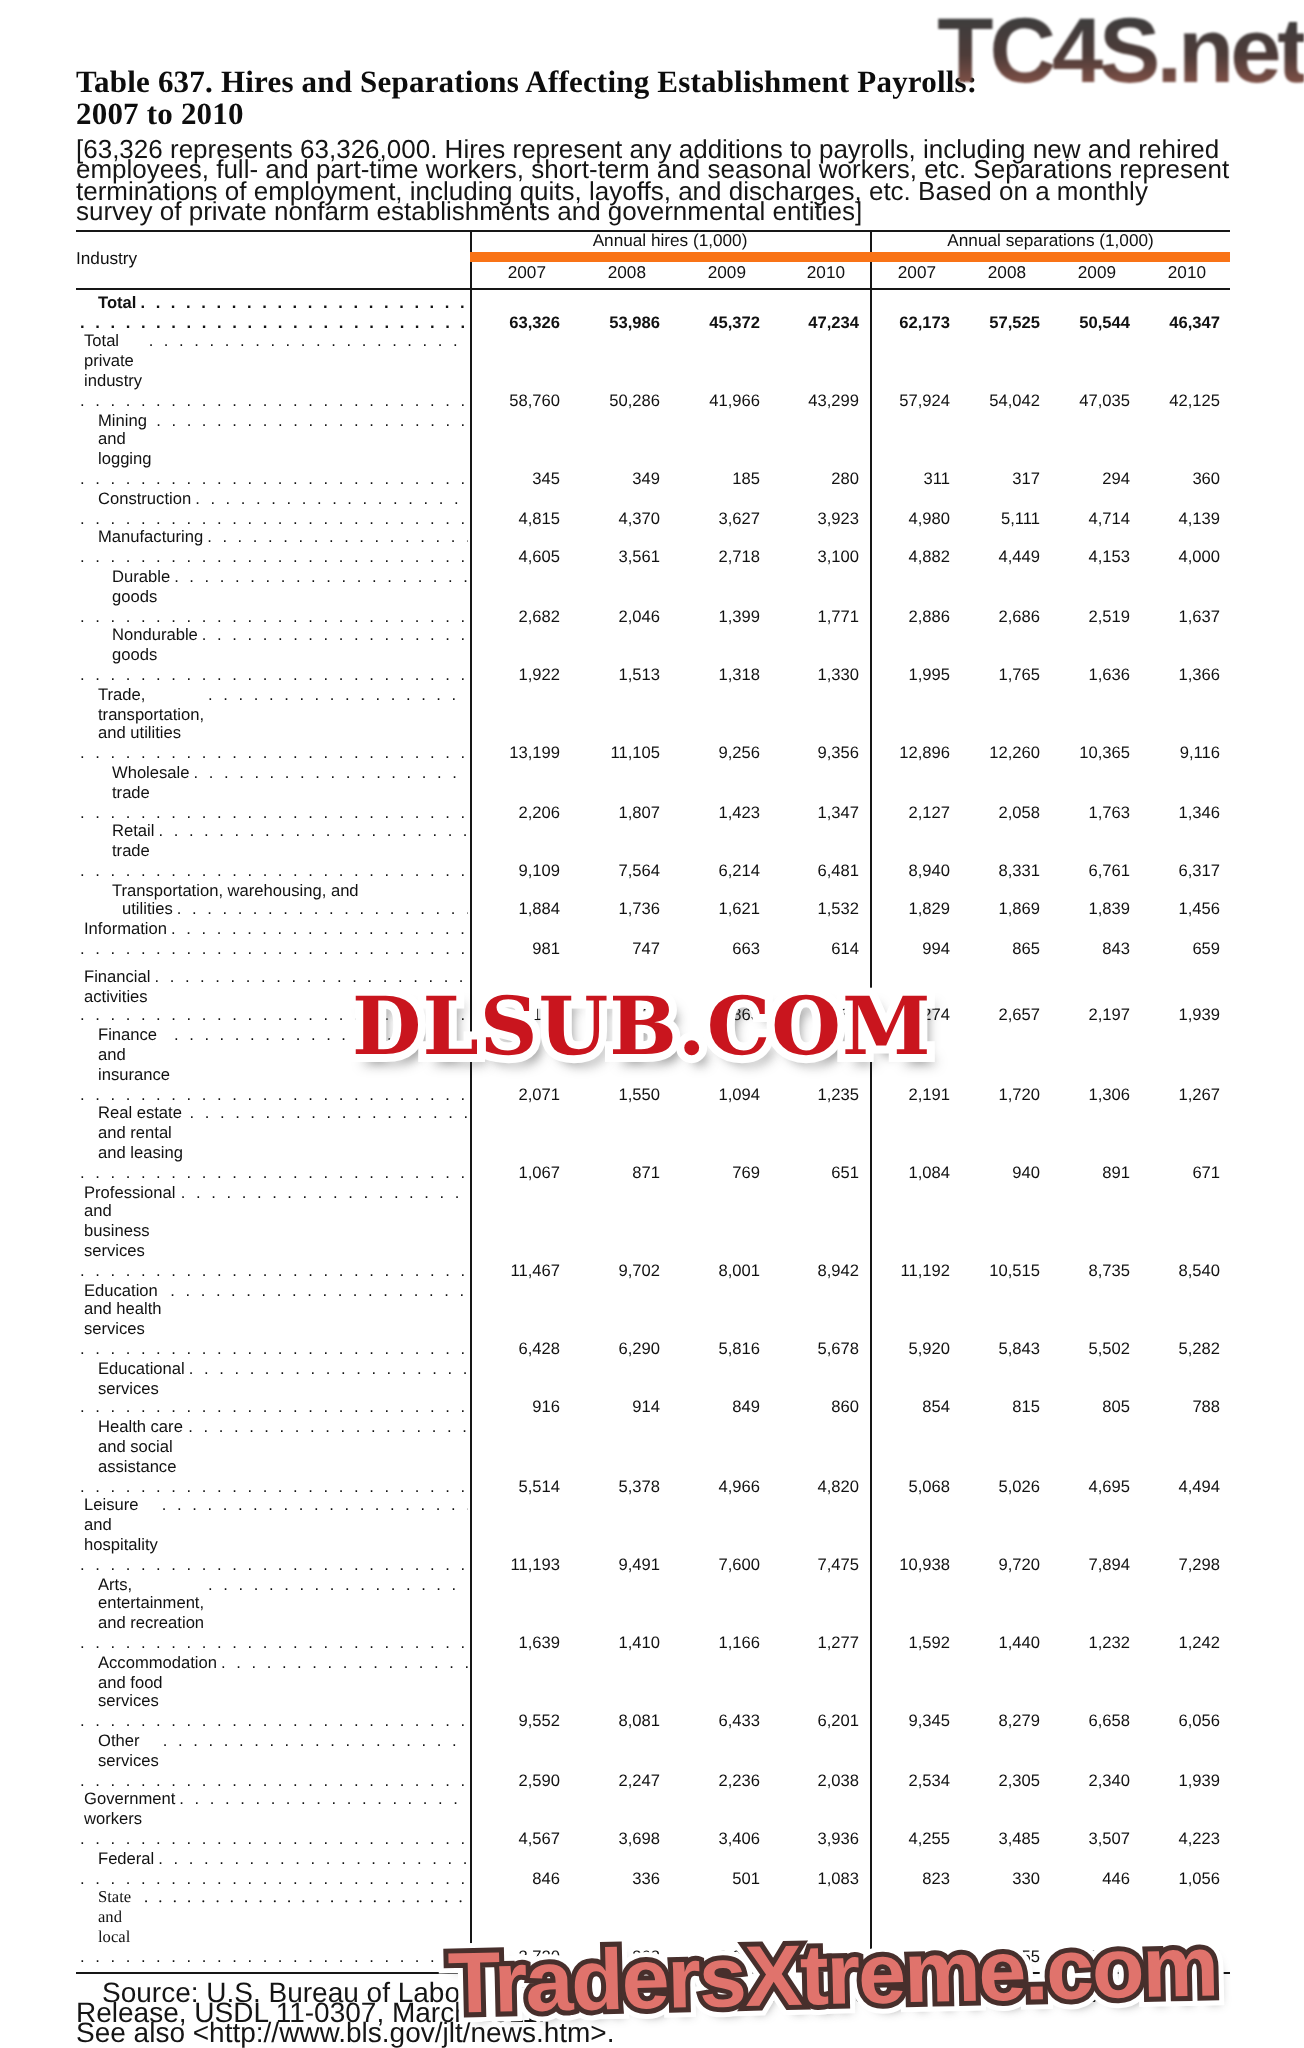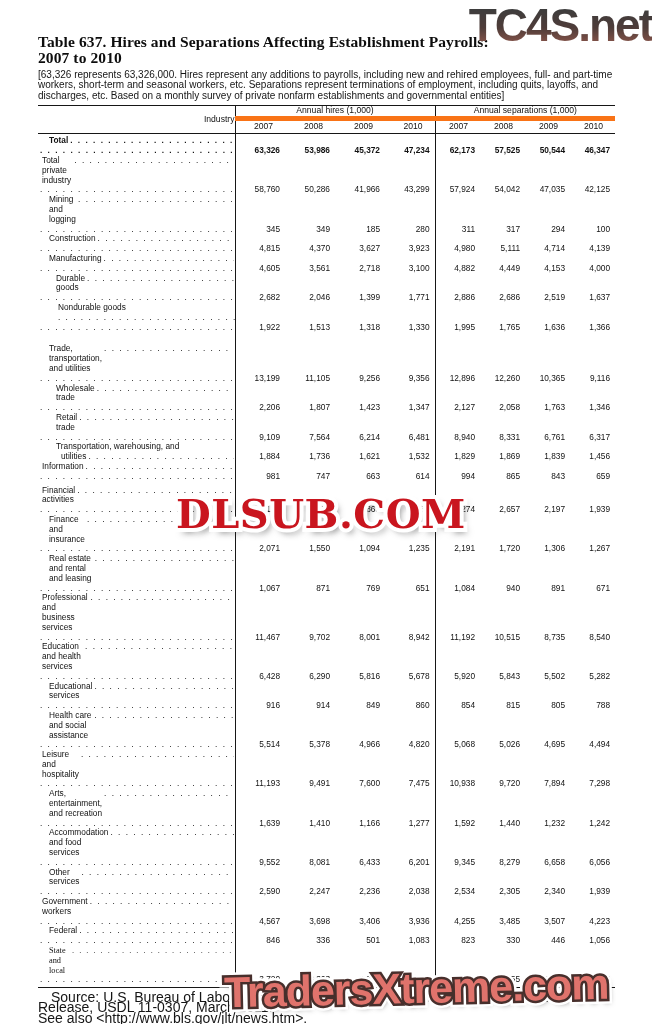--- a/index.html
+++ b/index.html
@@ -5,28 +5,28 @@
   html,body{margin:0;padding:0;background:#888;}
   .page{position:relative;width:652px;height:1024px;background:#fff;overflow:hidden;
         font-family:"Liberation Sans",sans-serif;color:#111;}
   .content{position:absolute;left:38px;top:34px;width:577px;}
 
   .title{font-family:"Liberation Serif",serif;font-weight:bold;font-size:15.5px;
          line-height:16px;margin:0 0 4px 0;color:#0d0d0d;letter-spacing:.1px;}
   .title span{display:block;}
   .t638title{margin-top:7px;}
 
-  .intro{font-size:10px;line-height:10.3px;margin:0 0 4px 0;color:#151515;}
+  .intro{font-size:13px;line-height:10.3px;margin:0 0 4px 0;color:#151515;}
 
   table.t{border-collapse:collapse;table-layout:fixed;width:577px;margin:0;}
   .t th,.t td{padding:0;font-weight:inherit;}
   .t thead th{font-weight:normal;font-size:8.6px;}
   .t637{font-size:8.3px;line-height:9.8px;}
   .t thead tr:first-child th{border-top:1.4px solid #161616;}
-  .h-ind{border-bottom:1px solid #161616;text-align:right;vertical-align:middle;}
+  .h-ind{border-bottom:1px solid #161616;text-align:left;vertical-align:middle;}
   .h-grp{border-bottom:5px solid #f97316;text-align:center;padding:2px 0 1px 0;}
   .s{border-left:1px solid #161616;}
   .yr th{text-align:right;padding:1px 12px 2px 0;border-bottom:1px solid #161616;}
   .t tbody td{vertical-align:bottom;}
   .t tbody tr:first-child td{padding-top:2px;}
   .t tbody tr:last-child td{border-bottom:1.4px solid #161616;padding-bottom:2px;}
   td.num{text-align:right;padding-right:5px;}
   tr.gap td{padding-top:4px;}
   tr.b{font-weight:bold;}
   .c-label{overflow:hidden;}
@@ -151,21 +151,21 @@
                 <span class="dots"></span>
               </div>
     </td>
     <td class="num s">345</td>
     <td class="num">349</td>
     <td class="num">185</td>
     <td class="num">280</td>
     <td class="num s">311</td>
     <td class="num">317</td>
     <td class="num">294</td>
-    <td class="num">100</td>
+    <td class="num">360</td>
   </tr>
           <tr>
     <td class="c-label">
       <div class="lab1" style="padding-left: 11px;">
                 <span class="lt">Construction</span>
                 <span class="dots"></span>
               </div>
       <div class="lab2" hidden="">
                 <span class="lt"></span>
                 <span class="dots"></span>
@@ -215,41 +215,41 @@
     <td class="num">2,046</td>
     <td class="num">1,399</td>
     <td class="num">1,771</td>
     <td class="num s">2,886</td>
     <td class="num">2,686</td>
     <td class="num">2,519</td>
     <td class="num">1,637</td>
   </tr>
           <tr>
     <td class="c-label">
-      <div class="lab1" style="padding-left: 18px; flex-direction: column;">
+      <div class="lab1" style="padding-left: 18px;">
                 <span class="lt">Nondurable goods</span>
                 <span class="dots"></span>
               </div>
       <div class="lab2" hidden="">
                 <span class="lt"></span>
                 <span class="dots"></span>
               </div>
     </td>
     <td class="num s">1,922</td>
     <td class="num">1,513</td>
     <td class="num">1,318</td>
     <td class="num">1,330</td>
     <td class="num s">1,995</td>
     <td class="num">1,765</td>
     <td class="num">1,636</td>
     <td class="num">1,366</td>
   </tr>
           <tr>
     <td class="c-label">
-      <div class="lab1" style="padding-left: 11px; margin-top: 12px;">
+      <div class="lab1" style="padding-left: 11px;">
                 <span class="lt">Trade, transportation, and utilities</span>
                 <span class="dots"></span>
               </div>
       <div class="lab2" hidden="">
                 <span class="lt"></span>
                 <span class="dots"></span>
               </div>
     </td>
     <td class="num s">13,199</td>
     <td class="num">11,105</td>

